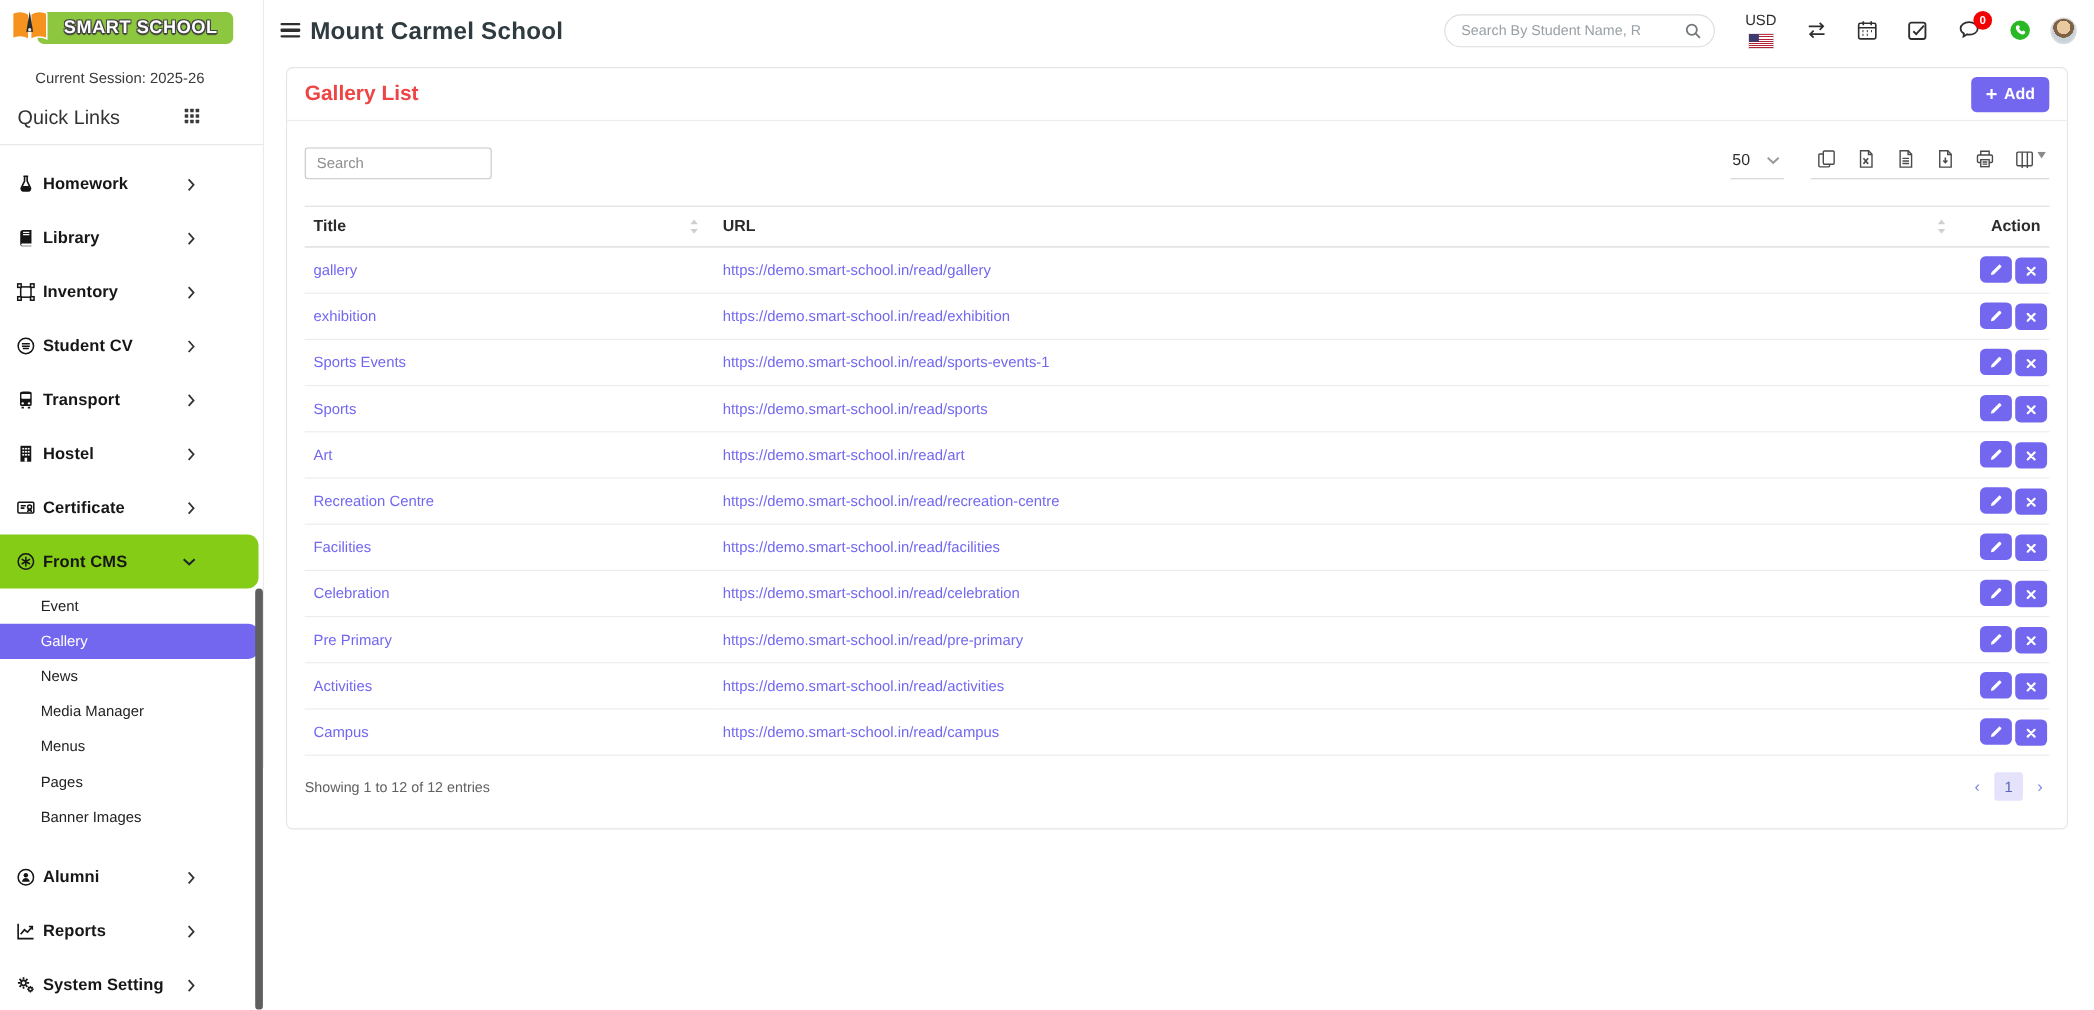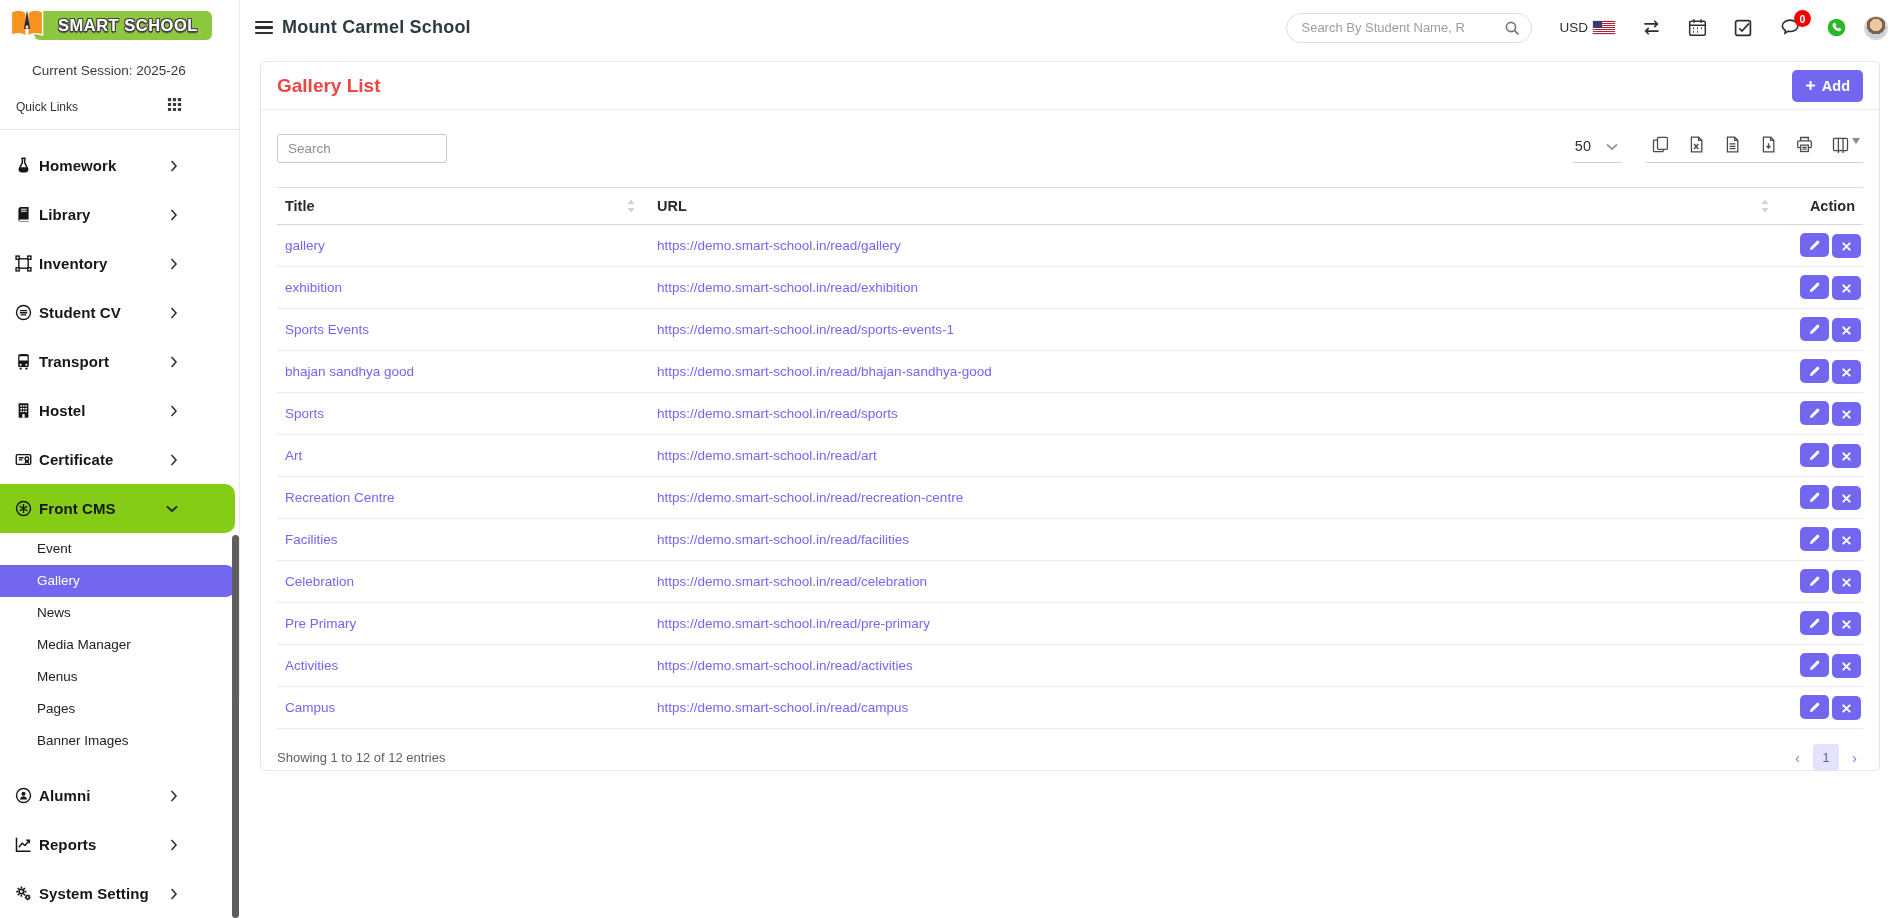--- a/index.html
+++ b/index.html
@@ -9,47 +9,47 @@
 
   
   .sidebar { width:240px; flex:none; height:698px; border-right:1px solid #ebebeb; position:relative; background:#fff; }
   .logo-row { height:50px; display:flex; align-items:center; padding-left:8px; position:relative; }
   .logo-pill { margin-left:26px; background:#8dc63f; border-radius:6px; padding:5px 14px 5px 24px; }
   .logo-pill span { font-size:16.5px; font-weight:800; letter-spacing:.5px; color:#fff;
     text-shadow:-1px -1px 0 #424242,1px -1px 0 #424242,-1px 1px 0 #424242,1px 1px 0 #424242,0 2px 1px #424242; }
   .logo-book { position:absolute; left:8px; top:8px; z-index:2; }
   .session { font-size:13.5px; color:#3a3a3a; padding:13px 16px 0;margin-left:16px; }
   .quicklinks { display:flex; align-items:center; justify-content:space-between; padding:0 57px 0 16px; margin-top:19px; cursor:pointer; }
-  .quicklinks .ql-label { font-size:12px; color:#333; }
+  .quicklinks .ql-label { font-size:18px; color:#333; }
   .side-divider { border-bottom:1px solid #e6e6e6; margin-top:13px; }
   .nav { padding-top:11px; }
   .nav-item { height:49px; display:flex; align-items:center; padding-left:15px; position:relative; width:235px; cursor:pointer; }
   .nav-item.active { background:#84cc16; border-radius:0 10px 10px 0; }
   .nav-icon { width:17px; height:17px; margin-right:7px; display:inline-flex; }
   .nav-icon svg { width:17px; height:17px; }
   .nav-label { font-size:15px; font-weight:700; color:#161616; letter-spacing:.1px; }
   .nav-chev { position:absolute; right:57px; display:inline-flex; }
   .submenu { margin-bottom:14px; }
   .subitem { height:32px; line-height:32px; padding-left:37px; font-size:13.5px; color:#222; width:235px; cursor:pointer; }
   .subitem.selected { background:#7367f0; color:#fff; border-radius:0 9px 9px 0; }
   .side-scrollbar { position:absolute; right:0; top:535px; width:7px; height:383px; background:#5f5f5f; border-radius:4px; z-index:5; }
 
   
   .main { flex:1; position:relative; }
   .topbar { height:55px; display:flex; align-items:center; padding:0 17px 0 15px; }
   .burger { width:18px; display:flex; flex-direction:column; gap:3px; cursor:pointer; }
   .burger i { display:block; height:2.4px; background:#2e2e2e; border-radius:1px; }
-  .school-name { margin-left:9px; font-size:18px; font-weight:700; color:#2f3b41; letter-spacing:.2px; }
+  .school-name { margin-left:9px; font-size:22px; font-weight:700; color:#2f3b41; letter-spacing:.2px; }
   .top-right { margin-left:auto; display:flex; align-items:center; gap:27px; }
   .top-search { position:relative; width:246px; }
   .top-search input { width:246px; height:30px; border:1px solid #dcdcdc; border-radius:16px; padding:0 36px 0 14px;
     font-size:13px; color:#444; outline:none; font-family:inherit; }
   .top-search input::placeholder { color:#9aa0a5; }
   .top-search .mag { position:absolute; right:12px; top:7px; }
-  .currency-wrap { display:flex; align-items:center; gap:5px; cursor:pointer; }
+  .currency-wrap { display:flex; align-items:center; gap:5px; cursor:pointer;flex-direction:column; }
   .currency { font-size:13.5px; color:#2f2f2f; }
   .flag { width:22px; height:13px; background:repeating-linear-gradient(180deg,#b22234 0 1px,#fff 1px 2px); position:relative; box-shadow:0 0 0 .5px #ccc; }
   .flag::after { content:""; position:absolute; left:0; top:0; width:9px; height:7px; background:#3c3b6e; }
   .top-ic { display:inline-flex; cursor:pointer; position:relative; }
   .chat-badge { position:absolute; top:-8px; right:-11px; min-width:17px; height:17px; background:#f20202; color:#fff;
     border-radius:9px; font-size:10.5px; font-weight:700; display:grid; place-items:center; padding:0 4px; }
   .avatar { width:22px; height:22px; border-radius:50%; margin-left:-8px; cursor:pointer;
     background:radial-gradient(circle at 50% 36%, #e9c9a0 0 34%, #7d6246 35% 52%, #c9d2d8 53% 100%); box-shadow:0 0 0 1px #d8d8d8; }
 
   
@@ -531,33 +531,20 @@
                     <svg viewBox="0 0 12 12" width="11" height="11">
                       <path d="M1 11l.6-2.8L8.8.9c.4-.4 1-.4 1.4 0l.9.9c.4.4.4 1 0 1.4L3.8 10.4z" fill="#fff"></path>
                     </svg>
                   </button><button class="btn-sq">
                     <svg viewBox="0 0 10 10" width="9" height="9">
                       <path d="M1.5 1.5l7 7M8.5 1.5l-7 7" stroke="#fff" stroke-width="2.2" stroke-linecap="round"></path>
                     </svg>
                   </button></td>
               </tr>
               <tr>
-                <td class="col-title"><a href="#">bhajan sandhya good</a></td>
-                <td class="col-url"><a href="#">https://demo.smart-school.in/read/bhajan-sandhya-good</a></td>
-                <td class="col-action"><button class="btn-sq">
-                    <svg viewBox="0 0 12 12" width="11" height="11">
-                      <path d="M1 11l.6-2.8L8.8.9c.4-.4 1-.4 1.4 0l.9.9c.4.4.4 1 0 1.4L3.8 10.4z" fill="#fff"></path>
-                    </svg>
-                  </button><button class="btn-sq">
-                    <svg viewBox="0 0 10 10" width="9" height="9">
-                      <path d="M1.5 1.5l7 7M8.5 1.5l-7 7" stroke="#fff" stroke-width="2.2" stroke-linecap="round"></path>
-                    </svg>
-                  </button></td>
-              </tr>
-              <tr>
                 <td class="col-title"><a href="#">Sports</a></td>
                 <td class="col-url"><a href="#">https://demo.smart-school.in/read/sports</a></td>
                 <td class="col-action"><button class="btn-sq">
                     <svg viewBox="0 0 12 12" width="11" height="11">
                       <path d="M1 11l.6-2.8L8.8.9c.4-.4 1-.4 1.4 0l.9.9c.4.4.4 1 0 1.4L3.8 10.4z" fill="#fff"></path>
                     </svg>
                   </button><button class="btn-sq">
                     <svg viewBox="0 0 10 10" width="9" height="9">
                       <path d="M1.5 1.5l7 7M8.5 1.5l-7 7" stroke="#fff" stroke-width="2.2" stroke-linecap="round"></path>
                     </svg>

